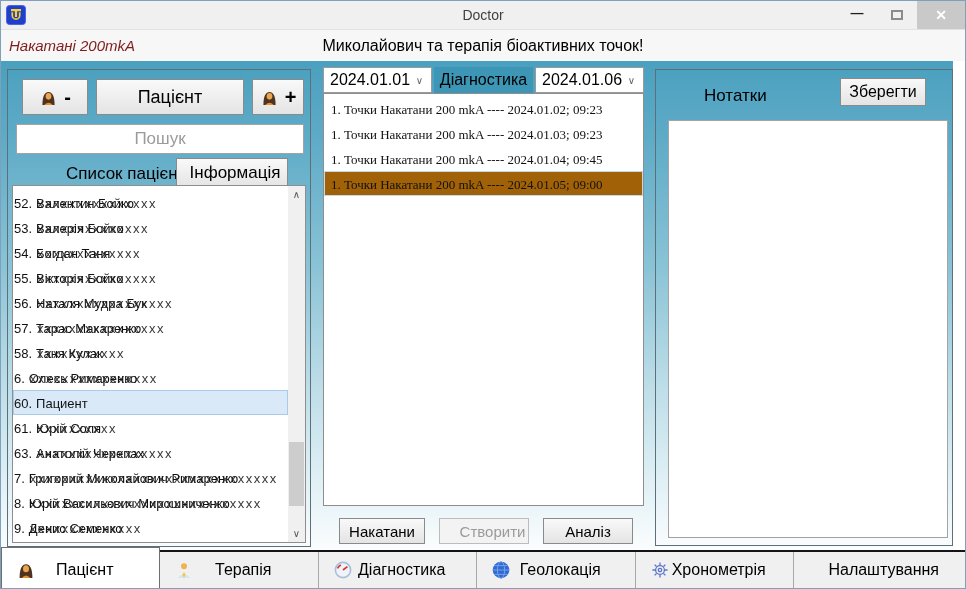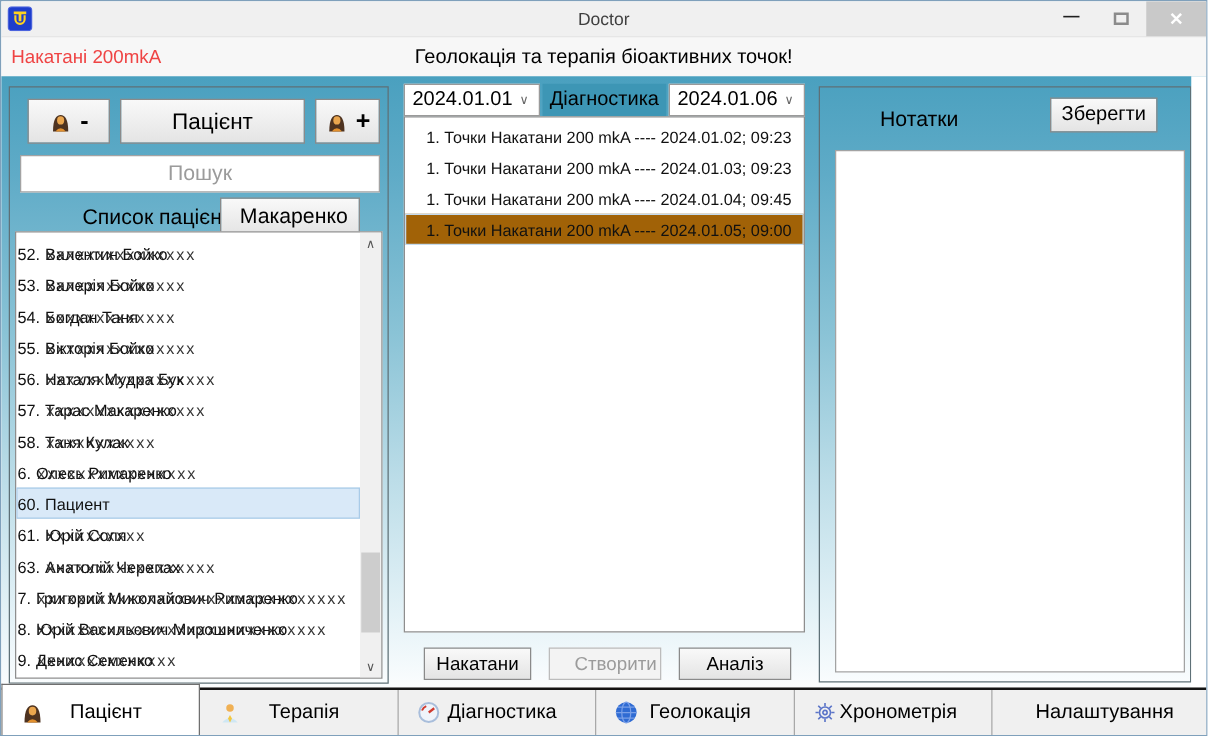--- a/index.html
+++ b/index.html
@@ -23,21 +23,21 @@
   }
   .win-controls{ margin-left:auto; display:flex; height:100%; position:relative; z-index:2; }
   .ctrl{ width:40px; display:flex; align-items:center; justify-content:center;
          font-size:13px; color:#1f1f1f; }
   .ctrl.minimize{ font-weight:bold; padding-bottom:6px; }
   .max-box{ width:12px; height:10px; border:2px solid #8b8b8b; display:block; background:transparent; }
   .ctrl.close{ width:48px; background:#c9c9c9; color:#fff; font-weight:bold; font-size:14px; }
 
   
   .header{ height:31px; background:#f7f7f7; display:flex; align-items:center; position:relative; }
-  .header-left{ margin-left:8px; font-size:15px; color:#ef4444; z-index:1; }
+  .header-left{ margin-left:8px; font-size:15px; color:#7f1d1d; z-index:1;font-style:italic; }
   .header-center{ position:absolute; left:0; right:0; text-align:center; font-size:16px; color:#000; }
 
   
   .main{
     position:relative; height:489px;
     background:linear-gradient(180deg,#4aa0bf 0%, #5fabc7 16%, #8ac3d6 42%,
                #bcdde8 66%, #e4f2f7 88%, #fbfdfe 100%);
   }
   .main::after{ 
     content:""; position:absolute; top:0; bottom:0; right:0; width:12px; background:#fff;
@@ -98,22 +98,22 @@
   .combo-from{ left:322px; top:6px; width:109px; }
   .combo-to{ left:534px; top:6px; width:109px; }
   .mid-label{
     position:absolute; left:433px; top:6px; width:99px; height:26px; background:#3d96b5;
     display:flex; align-items:center; justify-content:center; font-size:16px; color:#000;
   }
   .record-list{
     position:absolute; left:322px; top:32px; width:321px; height:413px;
     background:#fff; border:1px solid #8e8e8e; overflow:hidden; padding-top:2px;
   }
-  .rrow{ height:25px; line-height:25px; padding-left:16px; font-size:13px; color:#111;
-         white-space:nowrap; border:1px solid transparent; }
+  .rrow{ height:25px; line-height:25px; padding-left:6px; font-size:13px; color:#111;
+         white-space:nowrap; border:1px solid transparent;font-family:Liberation Serif, serif; }
   .rrow.selected{ background:#a16207; border-color:#c3daee; }
 
   .btn-delete{ left:338px; top:457px; width:86px; height:26px; font-size:15px; }
   .btn-create{ left:438px; top:457px; width:90px; height:26px; font-size:15px;padding-left:17px; }
   .btn-analyze{ left:542px; top:457px; width:90px; height:26px; font-size:15px; }
 
   
   .panel-right{ left:654px; top:8px; width:298px; height:477px; }
   .notes-title{ position:absolute; left:48px; top:16px; font-size:17px; color:#000; }
   .btn-save{ left:auto; right:26px; top:8px; width:86px; height:28px; font-size:16px; }
@@ -159,21 +159,21 @@
       <div class="ctrl minimize">—</div>
       <div class="ctrl">
           <span class="max-box"></span>
         </div>
       <div class="ctrl close">✕</div>
     </div>
   </div>
 
   <div class="header">
     <span class="header-left">Накатані 200mkA</span>
-    <span class="header-center">Геолокація та терапія біоактивних точок!</span>
+    <span class="header-center">Миколайович та терапія біоактивних точок!</span>
   </div>
 
   <div class="main">
 
     <div class="gbox panel-left">
       <div class="btn btn-minus">
         <span class="mini-avatar"><svg viewBox="0 0 20 20" width="100%" height="100%">
               <path d="M3.6 18 C3.6 8 6.2 4.2 10 4.2 C13.8 4.2 16.4 8 16.4 18 Z" fill="#4e3320"></path>
               <ellipse cx="10" cy="8.8" rx="3" ry="3.5" fill="#eaa64e"></ellipse>
               <path d="M5.6 18 Q10 12.8 14.4 18 Z" fill="#e2902e"></path>
@@ -190,21 +190,21 @@
               <path d="M5.6 18 Q10 12.8 14.4 18 Z" fill="#e2902e"></path>
             </svg></span>
         <span>+</span>
       </div>
 
       <input class="search-input" type="text" placeholder="Пошук" style="">
 
       <span class="list-title">Список пацієнтів</span>
       <div class="btn btn-info">
         <span></span>
-        <span>Макаренко</span>
+        <span>Інформація</span>
       </div>
 
       <div class="patient-list">
         <div class="plist-inner">
 
         <div class="prow">
               <span class="pnum">52.</span><span class="pname-wrap"><span class="pname">Валентин Бойко</span><span class="pmask">xxxxxxxxxxxxxxx</span></span>
             </div>
             <div class="prow">
               <span class="pnum">53.</span><span class="pname-wrap"><span class="pname">Валерія Бойко</span><span class="pmask">xxxxxxxxxxxxxx</span></span>

